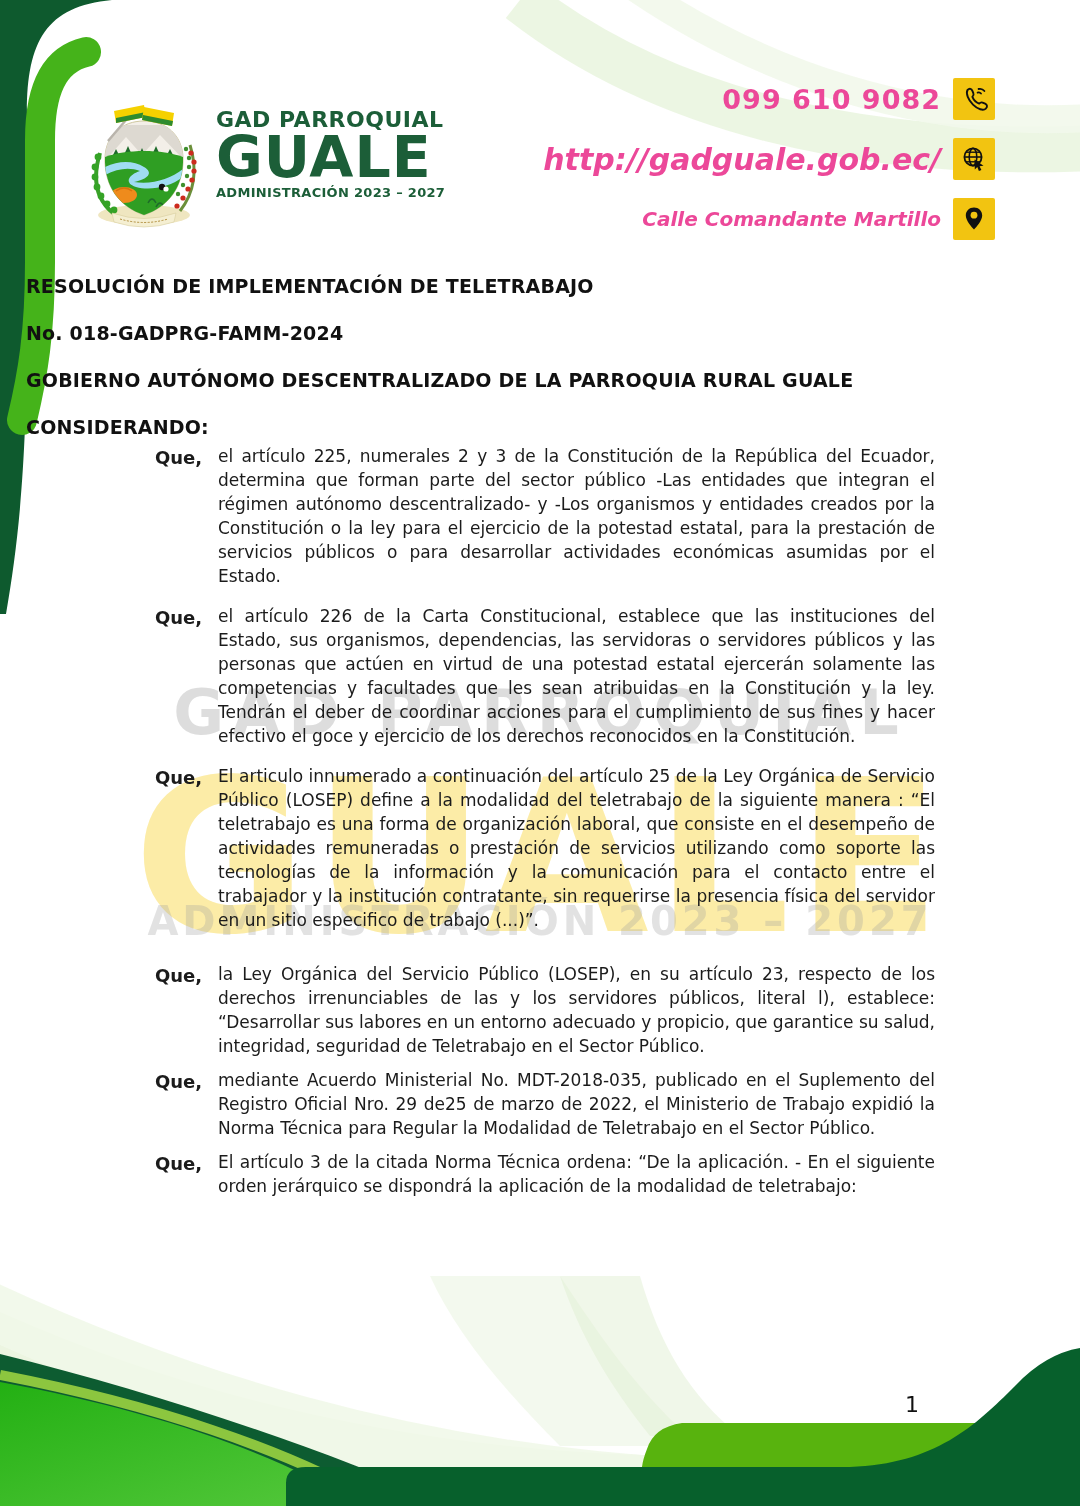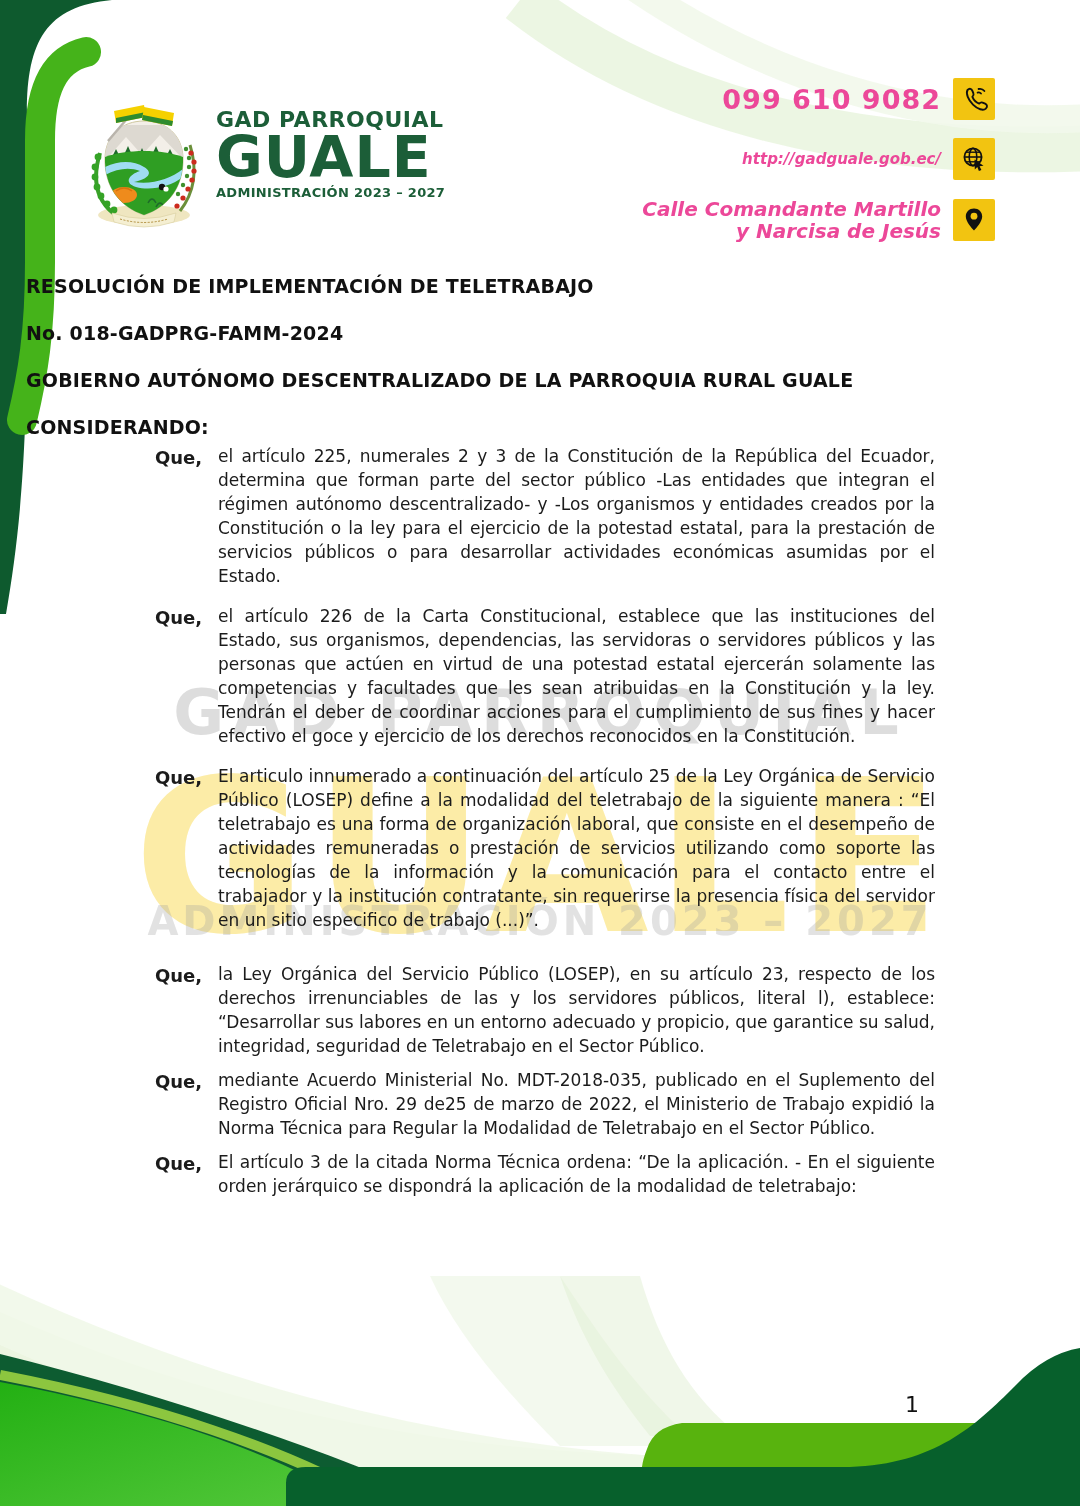--- a/index.html
+++ b/index.html
@@ -15,21 +15,21 @@
   .logo-wrap{position:absolute;top:95px;left:86px;display:flex;align-items:flex-start;z-index:2;}
   .logo-text{margin-left:10px;margin-top:12px;width:215px;text-align:center;color:#1c5e38;}
   .logo-line1{font-size:22px;font-weight:bold;letter-spacing:.5px;white-space:nowrap;}
   .logo-line2{font-size:57px;font-weight:bold;letter-spacing:1px;line-height:.95;margin-top:-2px;}
   .logo-line3{font-size:13px;font-weight:bold;letter-spacing:.3px;white-space:nowrap;margin-top:1px;}
 
   .contact{position:absolute;top:78px;right:85px;z-index:2;}
   .contact-row{display:flex;align-items:center;justify-content:flex-end;margin-bottom:18px;}
   .contact-text{text-align:right;margin-right:12px;color:#ec4899;}
   .phone-text{font-size:27px;font-weight:bold;letter-spacing:1px;}
-  .web-text{font-size:15px;font-weight:bold;font-style:italic;}
+  .web-text{font-size:30px;font-weight:bold;font-style:italic;}
   .addr-text{font-size:20px;font-weight:bold;font-style:italic;line-height:1.1;}
   .icon-box{width:42px;height:42px;background:#f2c411;border-radius:2px;
     display:flex;align-items:center;justify-content:center;flex:0 0 auto;}
 
   
   .titles{position:absolute;top:275px;left:8px;width:1080px;z-index:2;margin-left:18px;}
   .title-line{font-size:19px;font-weight:bold;letter-spacing:.2px;margin-bottom:25px;color:#111;}
 
   
   .content{position:absolute;top:444px;left:155px;width:780px;z-index:2;}
@@ -190,21 +190,20 @@
           <line x1="5.4" y1="13" x2="22.6" y2="13" stroke="#111" stroke-width="1.6"></line>
           <line x1="7" y1="8.2" x2="21" y2="8.2" stroke="#111" stroke-width="1.4"></line>
           <line x1="7" y1="17.8" x2="21" y2="17.8" stroke="#111" stroke-width="1.4"></line>
           <path d="M15.5,15.5 L24.5,21.8 L20.6,22.2 L22.4,26 L19.9,27 L18.3,23.1 L15.8,25.4 Z" fill="#111"></path>
         </svg>
       </div>
     </div>
     <div class="contact-row">
       <div class="contact-text addr-text">
         <div>Calle Comandante Martillo</div>
-        <div>y Narcisa de Jesús</div>
       </div>
       <div class="icon-box">
         <svg width="30" height="30" viewBox="0 0 30 30">
           <path d="M15,3.5 C10.3,3.5 6.8,7 6.8,11.4 C6.8,16.6 13,23.2 15,25.6 C17,23.2 23.2,16.6 23.2,11.4 C23.2,7 19.7,3.5 15,3.5 Z" fill="#111"></path>
           <circle cx="15" cy="11.2" r="3.4" fill="#f2c411"></circle>
         </svg>
       </div>
     </div>
   </div>
 

